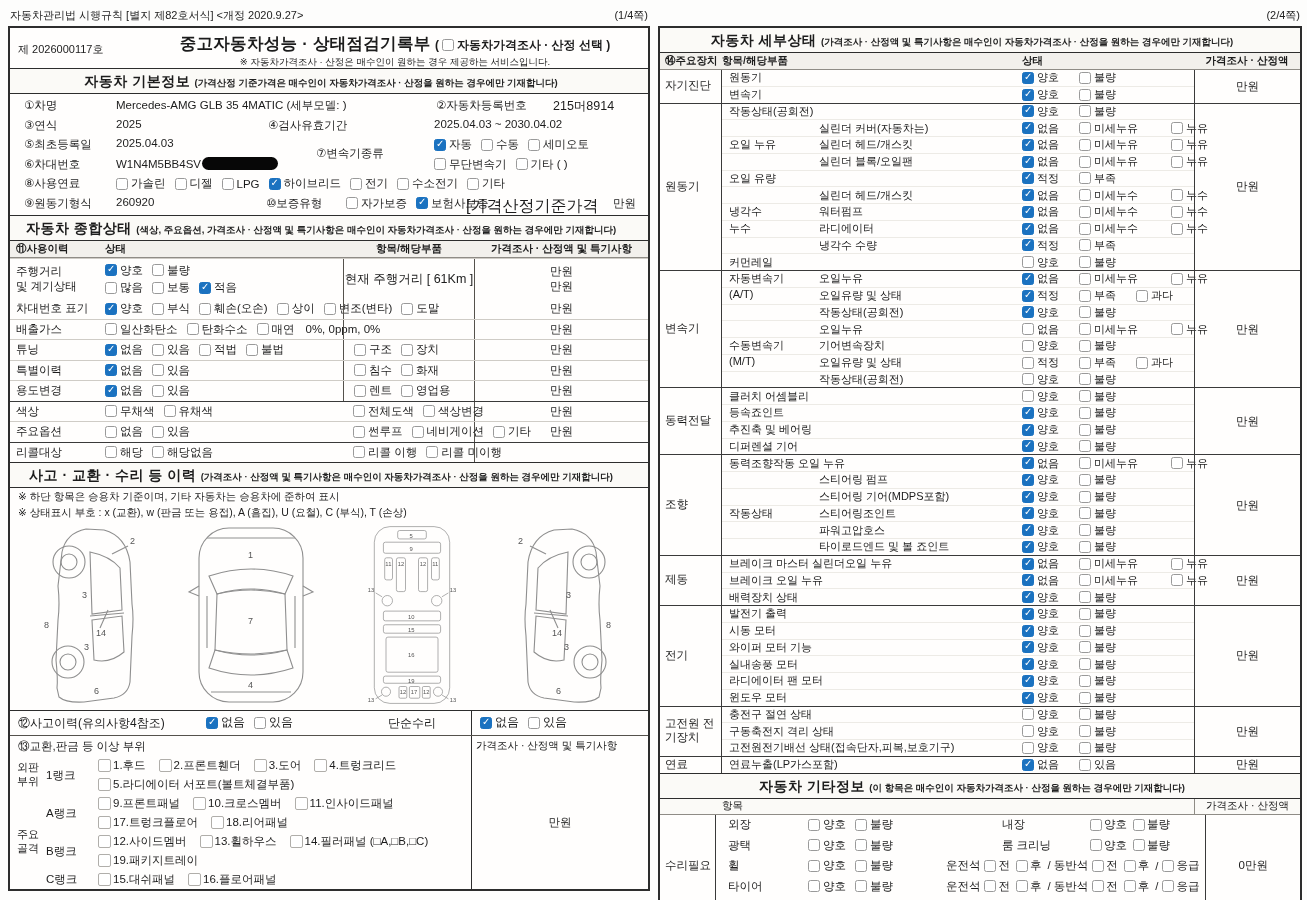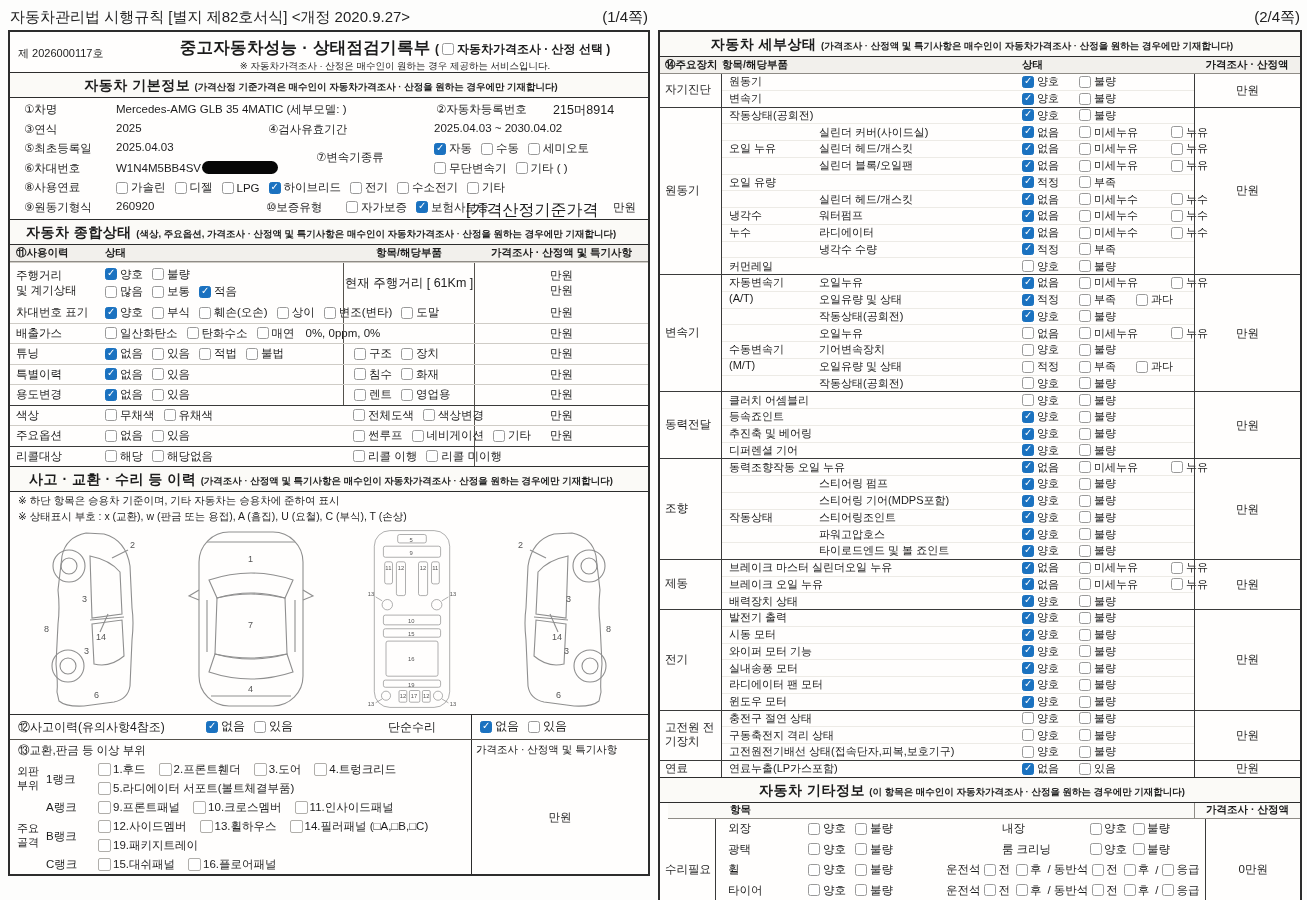--- a/index.html
+++ b/index.html
@@ -1,21 +1,21 @@
 <!DOCTYPE html>
 <html style="--chk: #1b72c0;"><head>
 <meta charset="utf-8">
 <style>
   html,body{margin:0;padding:0;background:#fff;}
   body{width:1307px;height:900px;overflow:hidden;font-family:"Liberation Sans","DejaVu Sans",sans-serif;color:#1c1c1c;}
   .sheet{position:relative;width:1307px;height:900px;background:#fdfdfc;}
   .page{position:absolute;top:4px;}
   #p1{left:8px;width:642px;}
   #p2{left:658px;width:644px;}
-  .refline{display:flex;justify-content:space-between;font-size:15px;padding:4px 2px 3px 2px;color:#222;}
+  .refline{display:flex;justify-content:space-between;font-size:11px;padding:4px 2px 3px 2px;color:#222;}
   .box{border:2px solid #2d2d2d;background:#fffefd;}
 
   
   .bx{display:inline-block;width:12px;height:12px;border:1.4px solid #9a9a9a;border-radius:2.5px;background:#fff;box-sizing:border-box;position:relative;flex:0 0 auto;}
   .bx.on{background:var(--chk,#1b72c0);border-color:var(--chk,#1b72c0);}
   .bx.on::after{content:"✓";position:absolute;left:1px;top:-2px;color:#fff;font-size:10px;font-weight:bold;}
   .bx2{width:13px;height:13px;border-color:#b0aeaa;border-radius:2px;}
   .opt{display:inline-flex;align-items:center;gap:3px;margin-right:9px;white-space:nowrap;}
   .opt .lab{white-space:nowrap;}
   .opt.fixed{margin-right:0;}
@@ -96,21 +96,21 @@
   .drows{flex:1;min-width:0;}
   .drow{height:15.75px;display:flex;align-items:center;border-top:1px solid #edebe6;}
   .drow:first-child{border-top:none;}
   .dnames{width:300px;display:flex;white-space:nowrap;font-size:11px;flex:0 0 auto;}
   .dg{width:97px;padding-left:7px;box-sizing:border-box;white-space:nowrap;flex:0 0 auto;}
   .dt{white-space:nowrap;}
   .dopts{display:flex;align-items:center;font-size:11px;}
   .dprice{width:106px;border-left:1px solid #3a3a3a;box-sizing:border-box;}
 
   
-  .ecolhead{display:flex;border-bottom:1px solid #8f8c86;font-size:10.5px;font-weight:bold;height:15px;align-items:center;background:#fbfaf7;margin-left:8px;}
+  .ecolhead{display:flex;border-bottom:1px solid #8f8c86;font-size:10.5px;font-weight:normal;height:15px;align-items:center;background:#fbfaf7;}
   .ec1{width:62px;}
   .ec2{flex:1;}
   .ec3{width:106px;border-left:1px solid #8f8c86;align-self:stretch;display:flex;align-items:center;justify-content:center;box-sizing:border-box;}
   .esec{display:flex;border-top:1px solid #3a3a3a;align-items:stretch;}
   .esec.first{border-top:none;}
   .erows{flex:1;}
   .erow{height:20.5px;display:flex;align-items:center;font-size:11.5px;}
   .ename{width:92px;padding-left:12px;box-sizing:border-box;white-space:nowrap;}
   .eopts{width:138px;}
   .eright{flex:1;display:flex;align-items:center;white-space:nowrap;}
@@ -668,20 +668,30 @@
                         </span>
                         <span class="opt">
                           <span class="bx bx2"></span>
                           <span class="lab">10.크로스멤버</span>
                         </span>
                         <span class="opt">
                           <span class="bx bx2"></span>
                           <span class="lab">11.인사이드패널</span>
                         </span>
                       </div>
+                      <div class="rline">
+                        <span class="opt">
+                          <span class="bx bx2"></span>
+                          <span class="lab">17.트렁크플로어</span>
+                        </span>
+                        <span class="opt">
+                          <span class="bx bx2"></span>
+                          <span class="lab">18.리어패널</span>
+                        </span>
+                      </div>
                     </div>
                   </div>
                   <div class="rankrow">
                     <div class="rank-label">B랭크</div>
                     <div class="rank-lines">
                       <div class="rline">
                         <span class="opt">
                           <span class="bx bx2"></span>
                           <span class="lab">12.사이드멤버</span>
                         </span>
@@ -799,21 +809,21 @@
                   </span>
                   <span class="opt fixed" style="min-width: 57px;">
                     <span class="bx"></span>
                     <span class="lab">불량</span>
                   </span>
                 </div>
               </div>
               <div class="drow">
                 <div class="dnames">
                   <span class="dg"></span>
-                  <span class="dt">실린더 커버(사이드실)</span>
+                  <span class="dt">실린더 커버(자동차는)</span>
                 </div>
                 <div class="dopts">
                   <span class="opt fixed" style="min-width: 57px;">
                     <span class="bx on"></span>
                     <span class="lab">없음</span>
                   </span>
                   <span class="opt fixed" style="min-width: 92px;">
                     <span class="bx"></span>
                     <span class="lab">미세누유</span>
                   </span>

